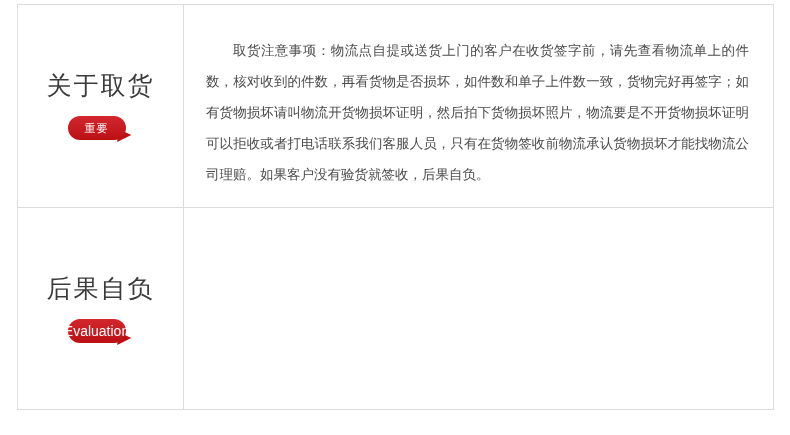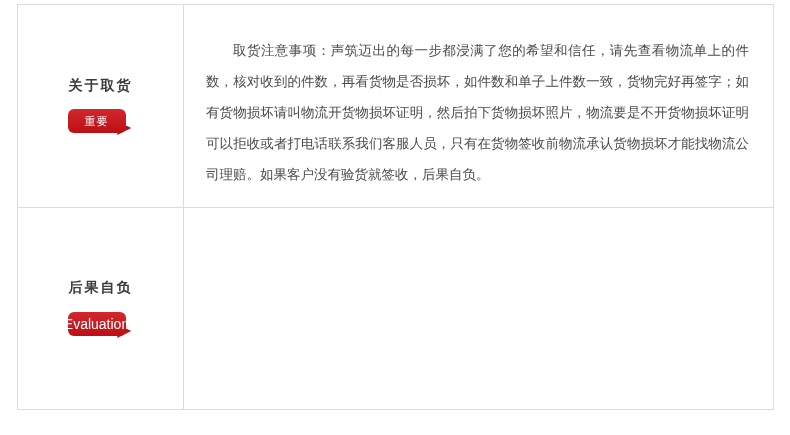--- a/index.html
+++ b/index.html
@@ -38,39 +38,38 @@
     width: 166px;
     flex: 0 0 166px;
     border-right: 1px solid #dcdcdc;
     position: relative;
     display: flex;
     flex-direction: column;
     align-items: center;
     justify-content: center;
   }
   .label-title {
-    font-size: 14px;
+    font-size: 25px;
     color: #3b3b3b;
     letter-spacing: 2px;
     line-height: 1.2;
     margin-bottom: 16px;
-    font-weight: bold;
   }
   .badge-wrap {
     position: relative;
     width: 66px;
     height: 26px;
   }
   .badge {
     position: absolute;
     left: 0;
     top: 0;
     width: 58px;
     height: 24px;
-    border-radius: 6px;
+    border-radius: 12px;
     background: #c9151b;
     background: linear-gradient(180deg, #d2282d 0%, #bb0f14 100%);
     color: #ffffff;
     display: flex;
     align-items: center;
     justify-content: center;
     letter-spacing: 1px;
   }
   .badge.important { font-size: 11px; }
   .badge.evaluation { font-size: 14px; letter-spacing: 0; }
@@ -113,21 +112,21 @@
 
     <div class="row row-1">
       <div class="label-cell">
         <div class="label-title">关于取货</div>
         <div class="badge-wrap">
           <div class="badge-tail"></div>
           <div class="badge important">重要</div>
         </div>
       </div>
       <div class="text-cell">
-        <p class="para">取货注意事项：声筑迈出的每一步都浸满了您的希望和信任，请先查看物流单上的件数，核对收到的件数，再看货物是否损坏，如件数和单子上件数一致，货物完好再签字；如有货物损坏请叫物流开货物损坏证明，然后拍下货物损坏照片，物流要是不开货物损坏证明可以拒收或者打电话联系我们客服人员，只有在货物签收前物流承认货物损坏才能找物流公司理赔。如果客户没有验货就签收，后果自负。</p>
+        <p class="para">取货注意事项：物流点自提或送货上门的客户在收货签字前，请先查看物流单上的件数，核对收到的件数，再看货物是否损坏，如件数和单子上件数一致，货物完好再签字；如有货物损坏请叫物流开货物损坏证明，然后拍下货物损坏照片，物流要是不开货物损坏证明可以拒收或者打电话联系我们客服人员，只有在货物签收前物流承认货物损坏才能找物流公司理赔。如果客户没有验货就签收，后果自负。</p>
       </div>
     </div>
 
     <div class="row row-2">
       <div class="label-cell">
         <div class="label-title">后果自负</div>
         <div class="badge-wrap">
           <div class="badge-tail"></div>
           <div class="badge evaluation">Evaluation</div>
         </div>

